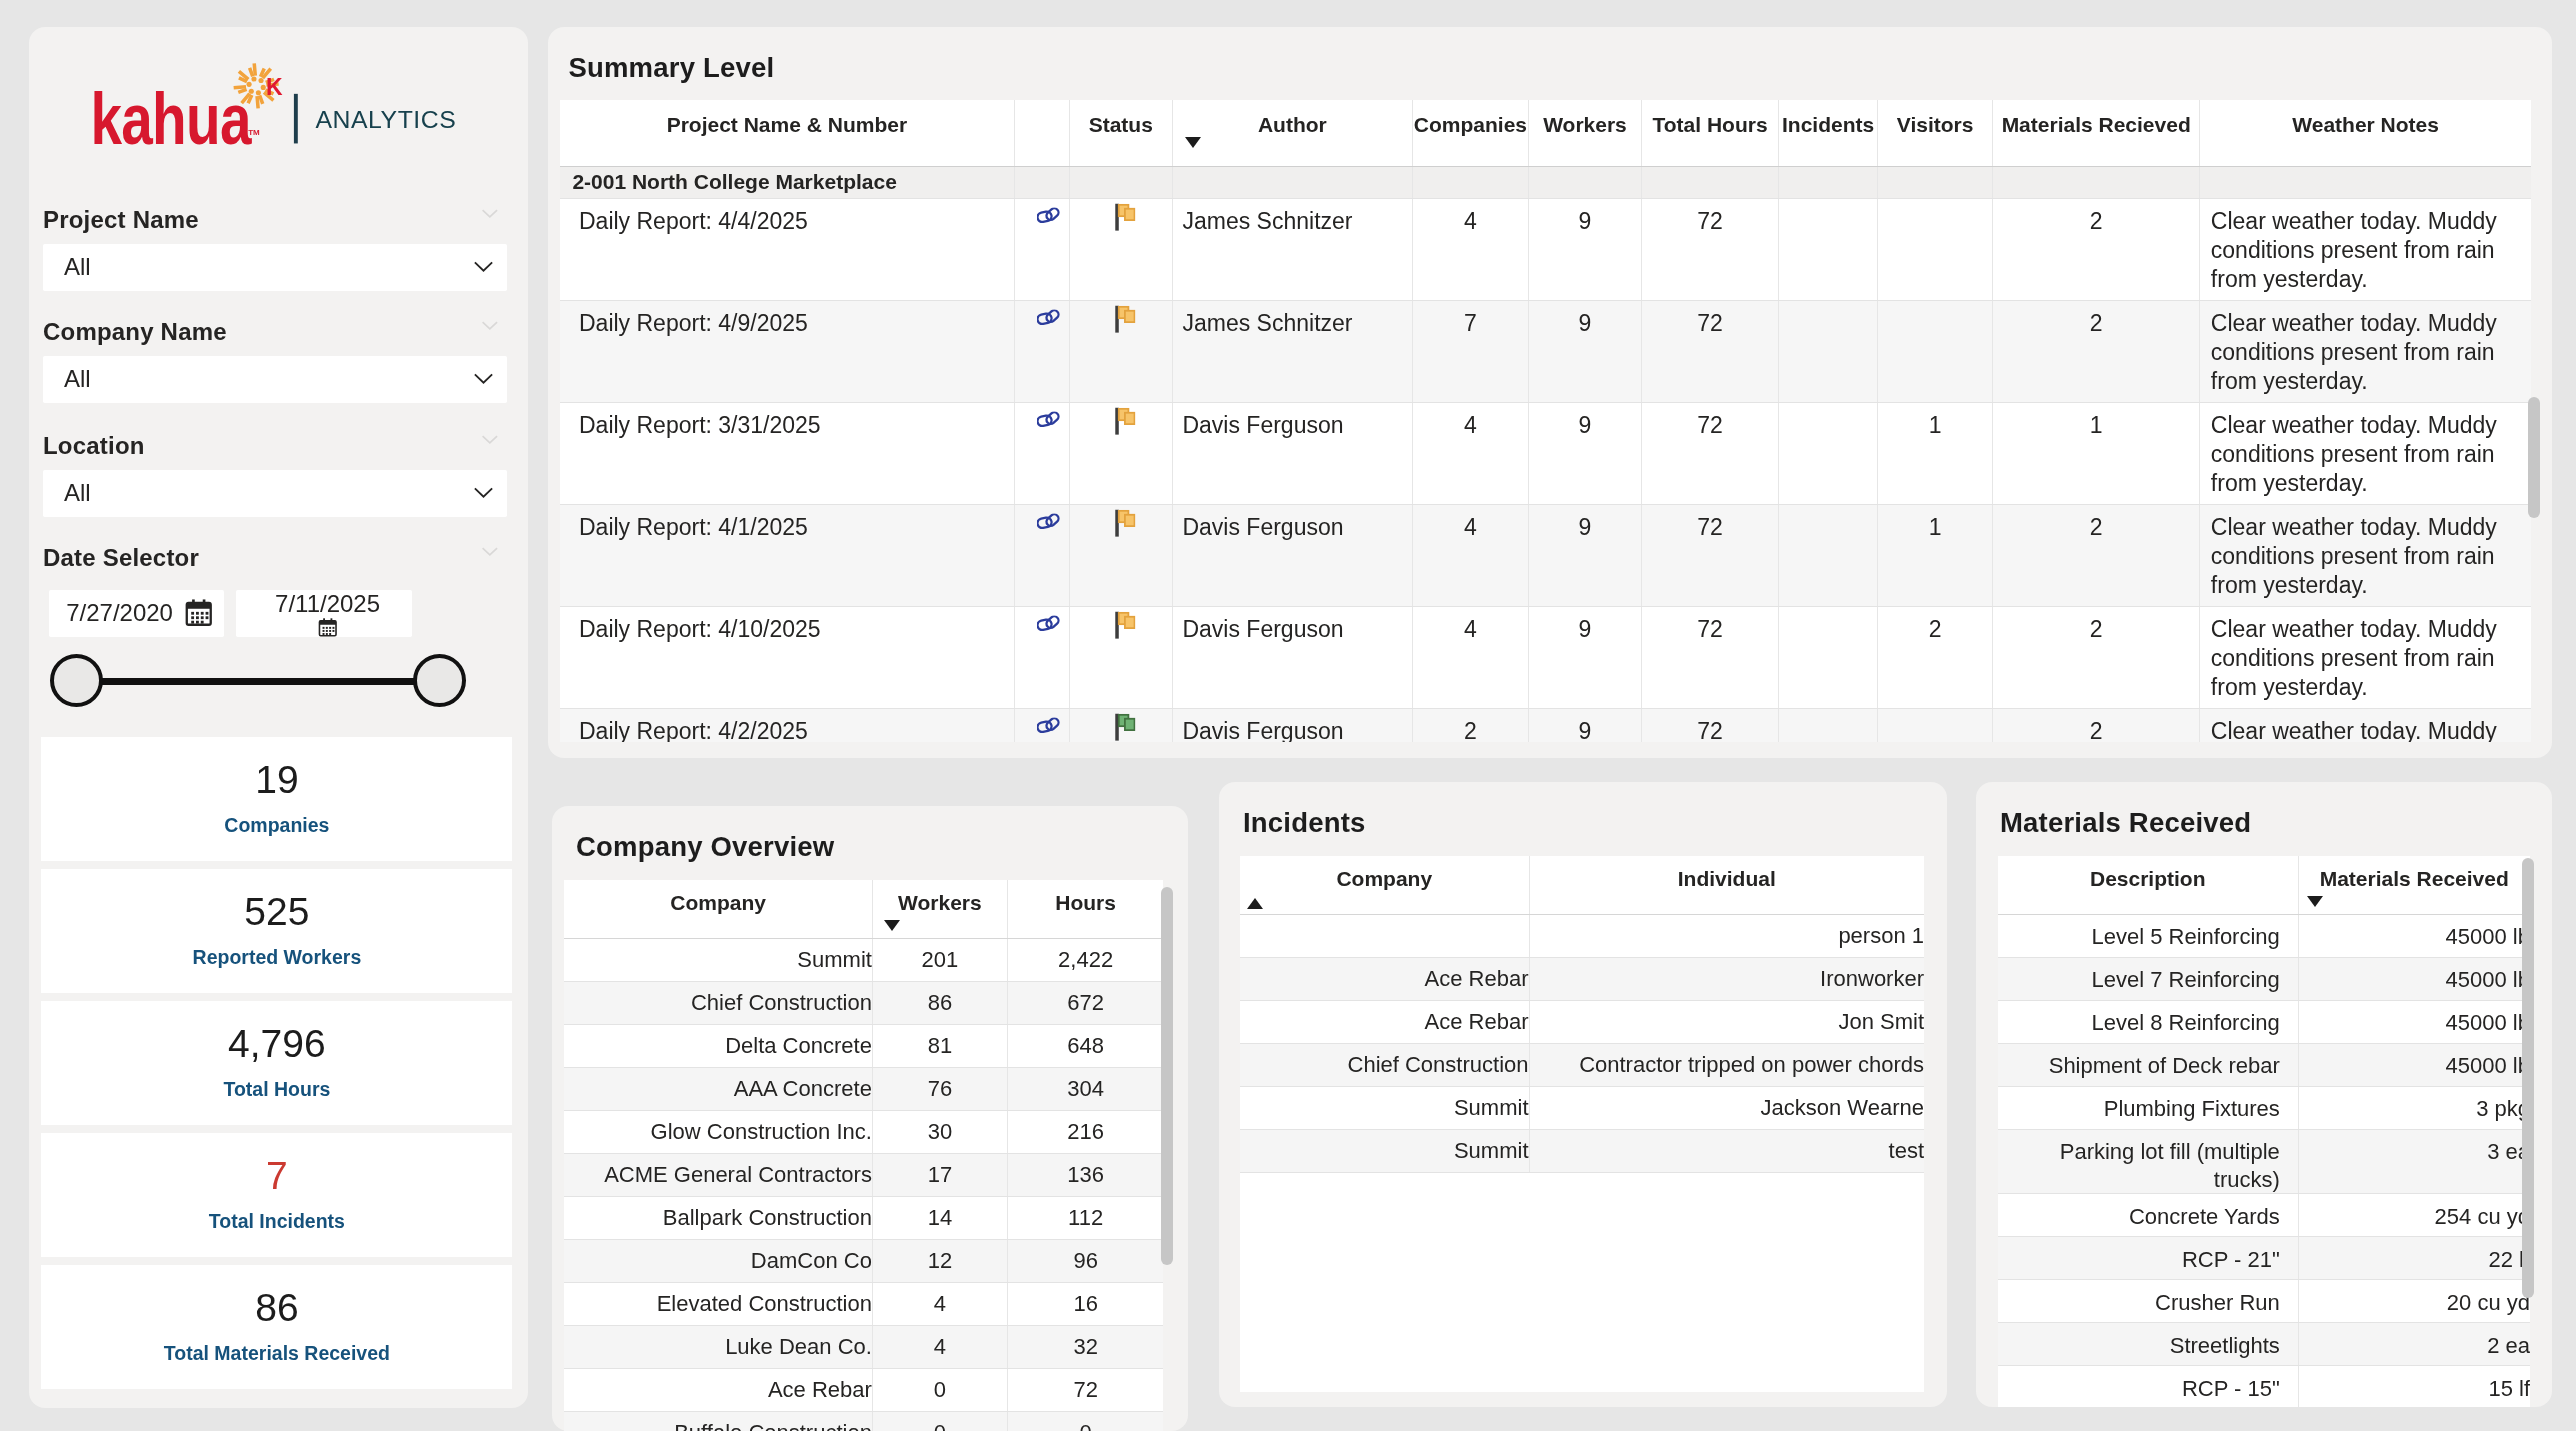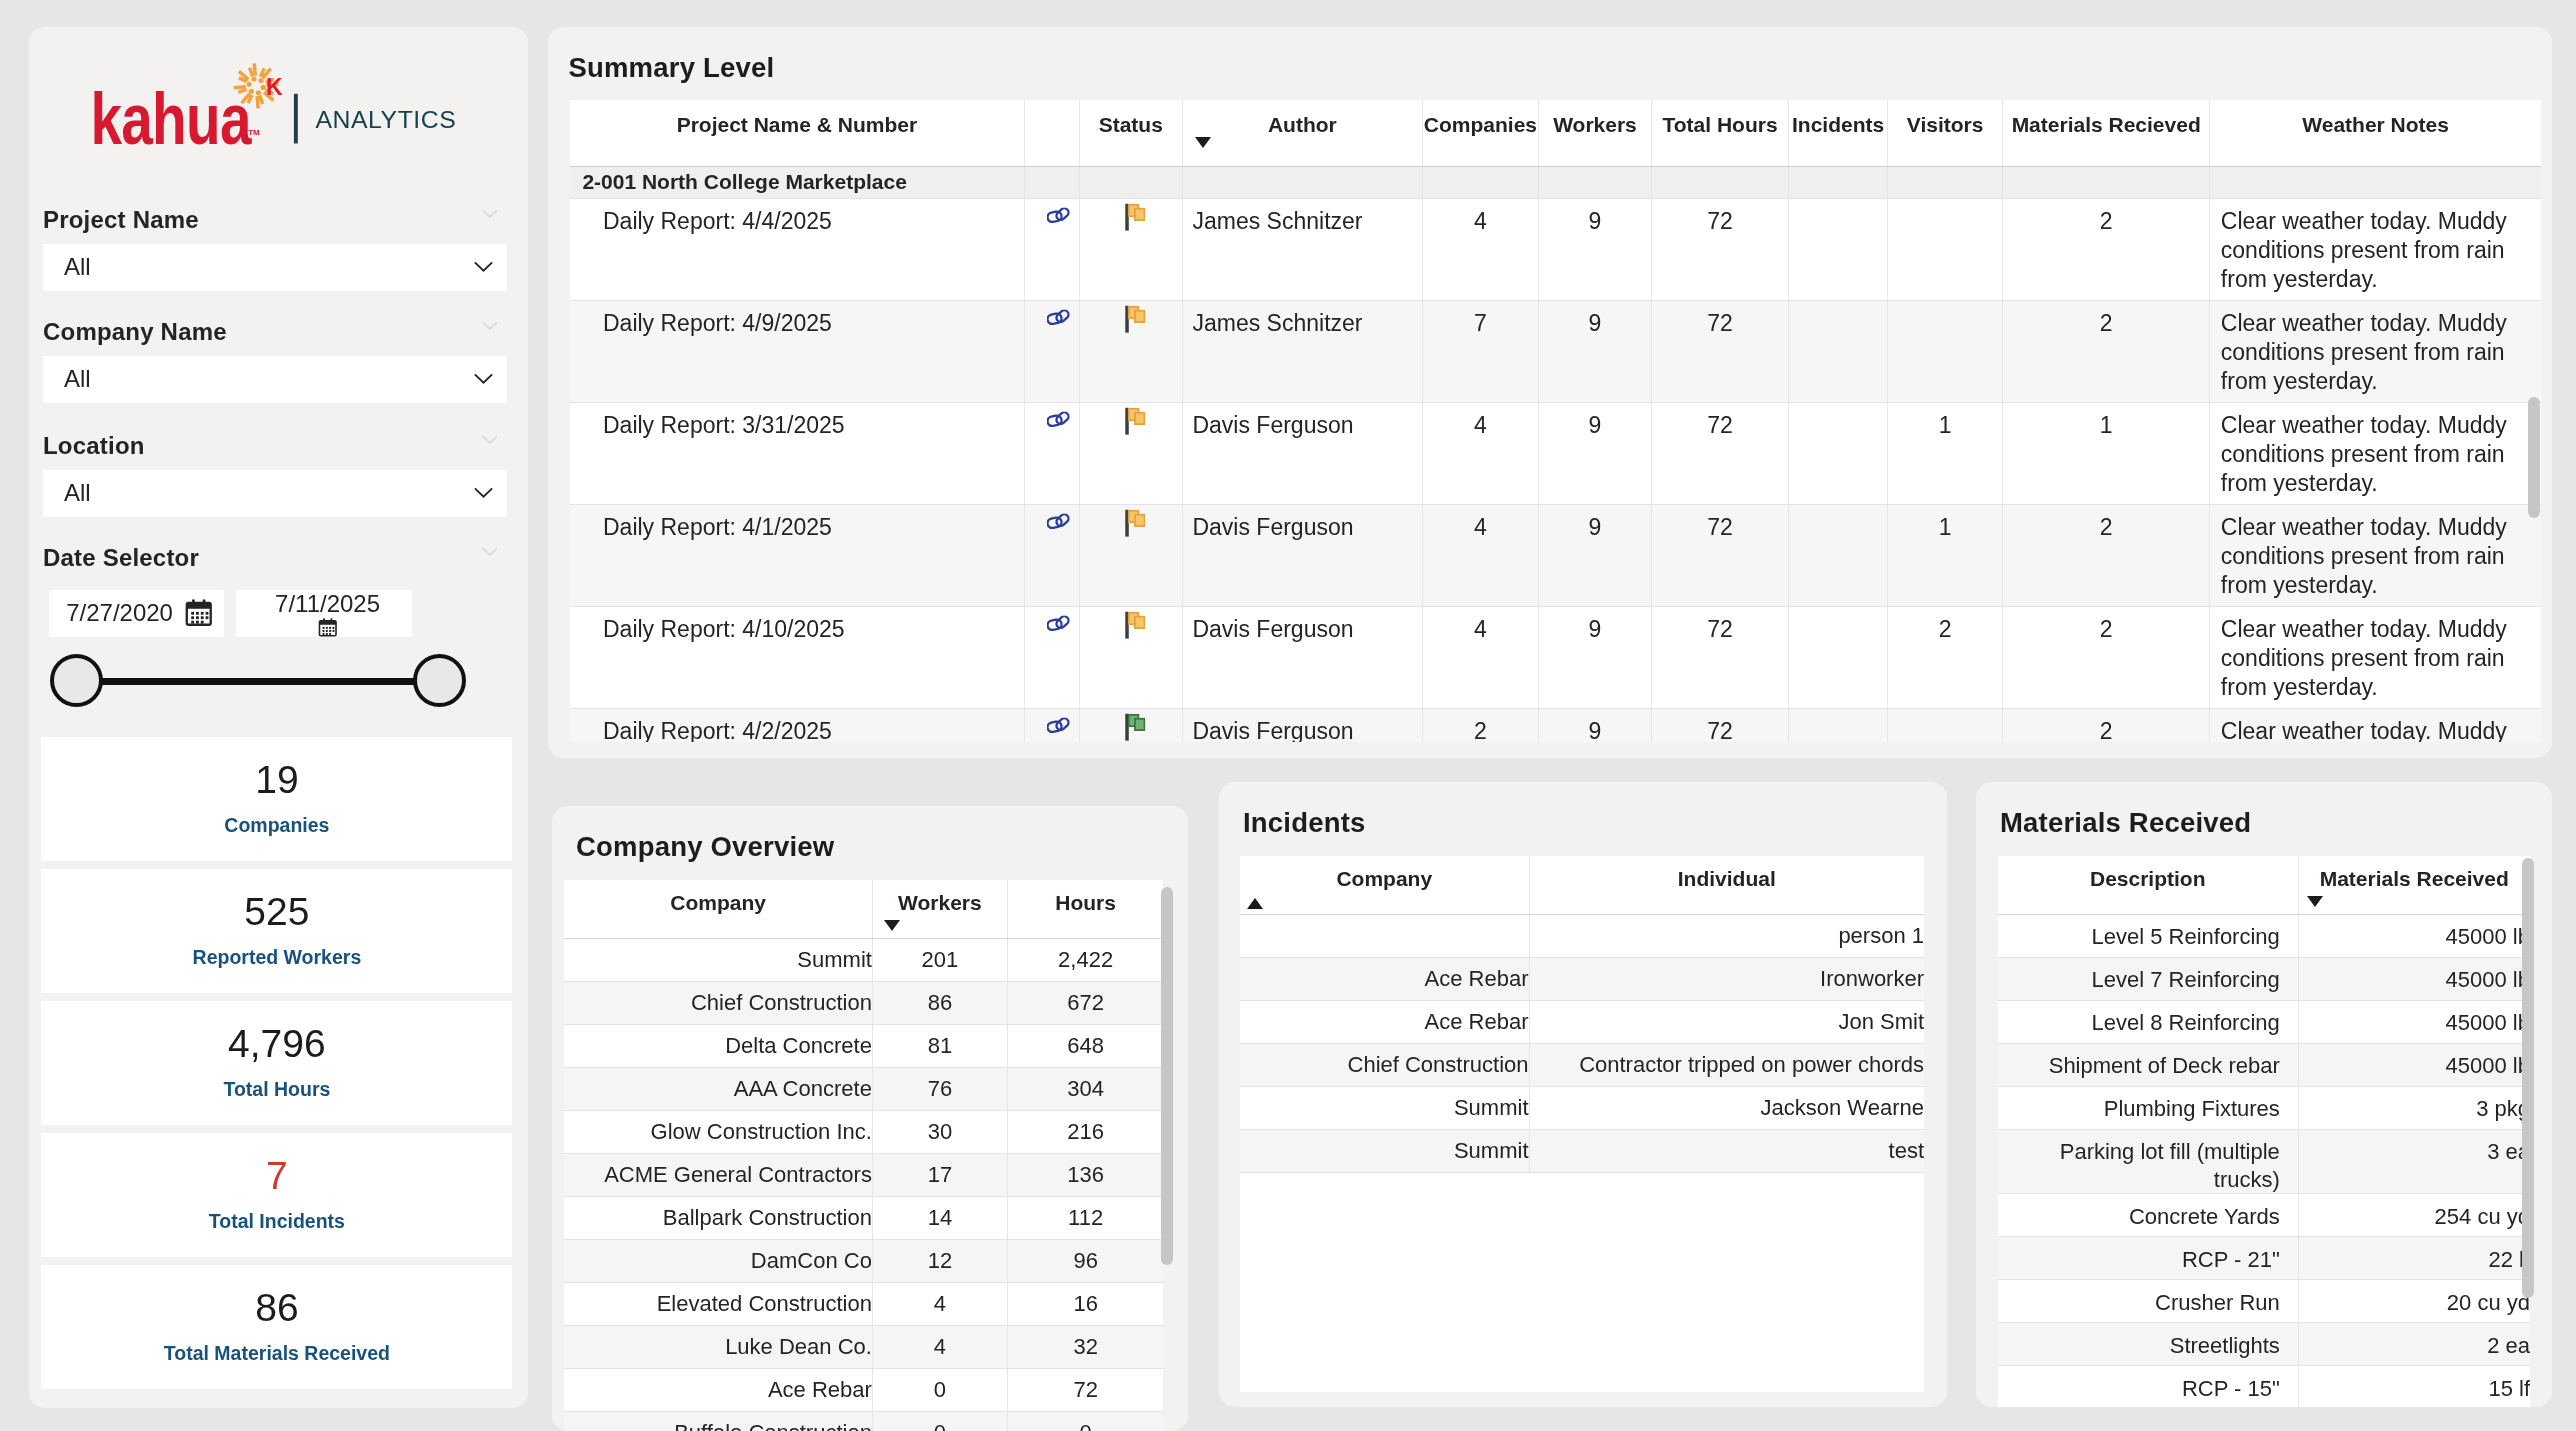--- a/index.html
+++ b/index.html
@@ -68,31 +68,31 @@
   #company-card .card-title, #incidents-card .card-title, #materials-card .card-title { left:24px; top:25px; }
   
   table { border-collapse:collapse; table-layout:fixed; background:#fff; }
   th, td { font-size:23px; overflow:hidden; }
   th { font-weight:bold; text-align:center; vertical-align:middle; position:relative; font-size:21px; }
   td { font-weight:normal; }
   .sort-arrow { position:absolute; width:0; height:0; border-left:8.9px solid transparent; border-right:8.9px solid transparent; }
   .sort-arrow.down { border-top:11.5px solid #1c1c1c; }
   .sort-arrow.up { border-bottom:11.5px solid #1c1c1c; }
   
-  #summary-table-wrap { position:absolute; left:22px; top:73px; width:1971px; height:642px; overflow:hidden; }
+  #summary-table-wrap { position:absolute; left:12px; top:73px; width:1971px; height:642px; overflow:hidden; }
   #summary-table { width:1971px; }
   #summary-table th { height:67px; border-bottom:0.9px solid #cfcfcf; }
   #summary-table th .th-label { display:block; margin-top:3.5px; }
   #summary-table th .arrow-slot { display:block; height:19.5px; }
   #summary-table td { border-bottom:0.9px solid #e3e3e3; vertical-align:top; padding-top:8px; }
   #summary-table .col-line { border-left:0.9px solid #e6e6e6; }
   #summary-table tr.group-row td { height:32px; padding-top:2.7px; font-weight:bold; background:#f0efee; font-size:21px; }
   #summary-table tr.data-row td { height:102px; line-height:29px; }
   #summary-table tr.data-row:nth-child(even) td { background:#f6f6f6; }
-  .cell-project { padding-left:33px; }
+  .cell-project { padding-left:19px; }
   .cell-group { padding-left:12.4px; }
   .cell-author { padding-left:9.7px; }
   .cell-num { text-align:center; }
   .cell-weather { padding-left:10.6px; padding-right:8.9px; line-height:29px; }
   .link-icon-wrap, .flag-wrap { text-align:center; }
   .link-icon-wrap svg { transform:translate(7px,-4.4px); }
   .flag-wrap svg { transform:translate(4.4px,-3.5px); }
   
   .mini-table-wrap { position:absolute; overflow:hidden; background:#fff; }
   #company-table-wrap { left:12.4px; top:74px; width:599px; height:551px; }

